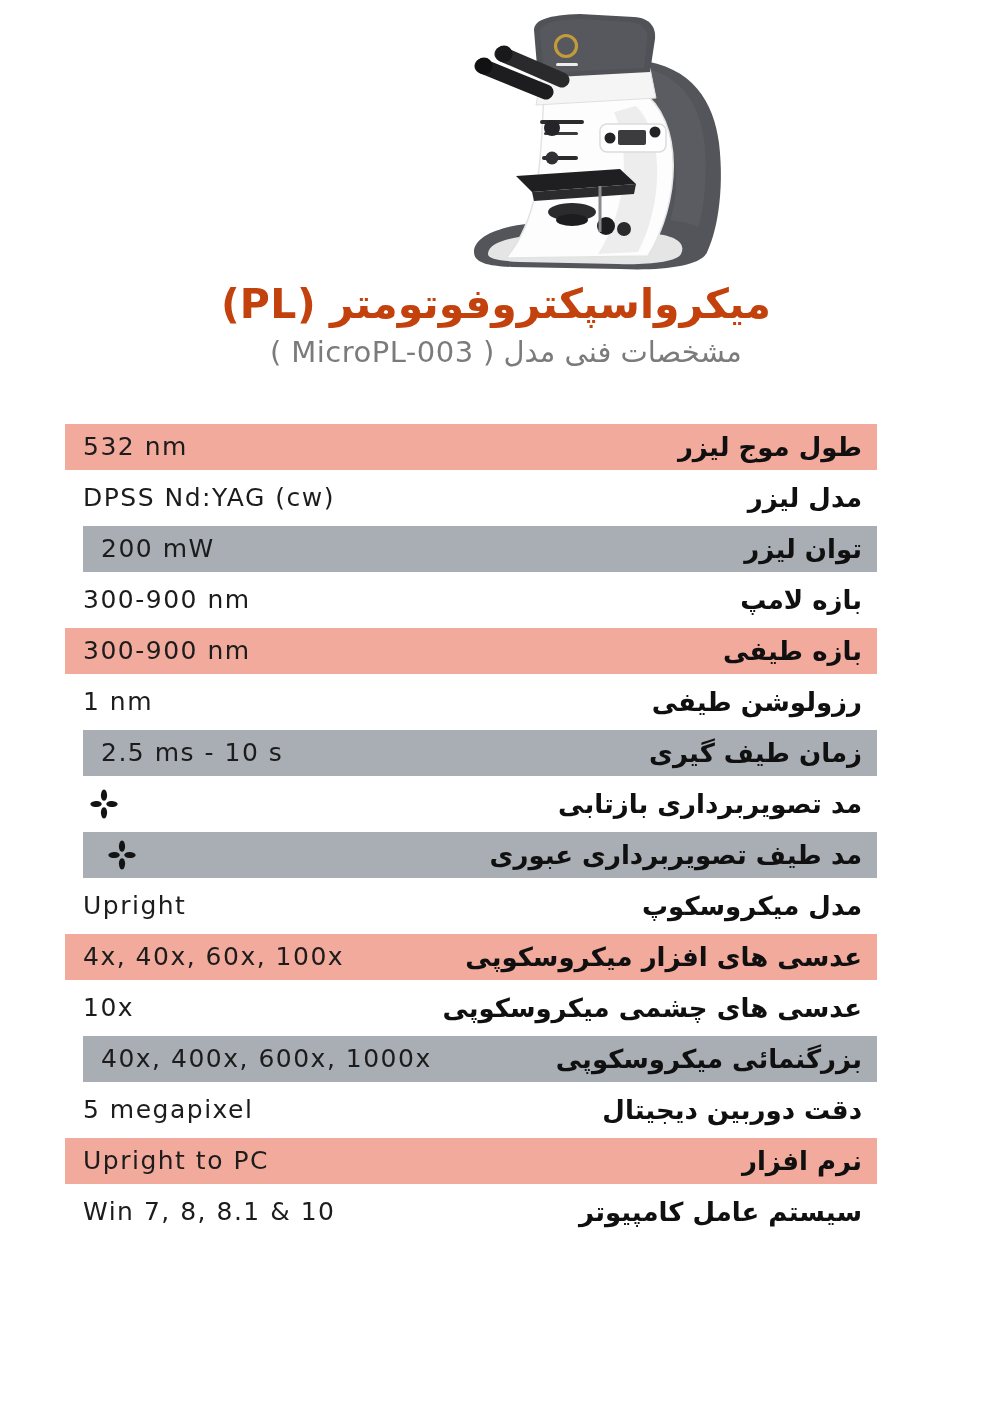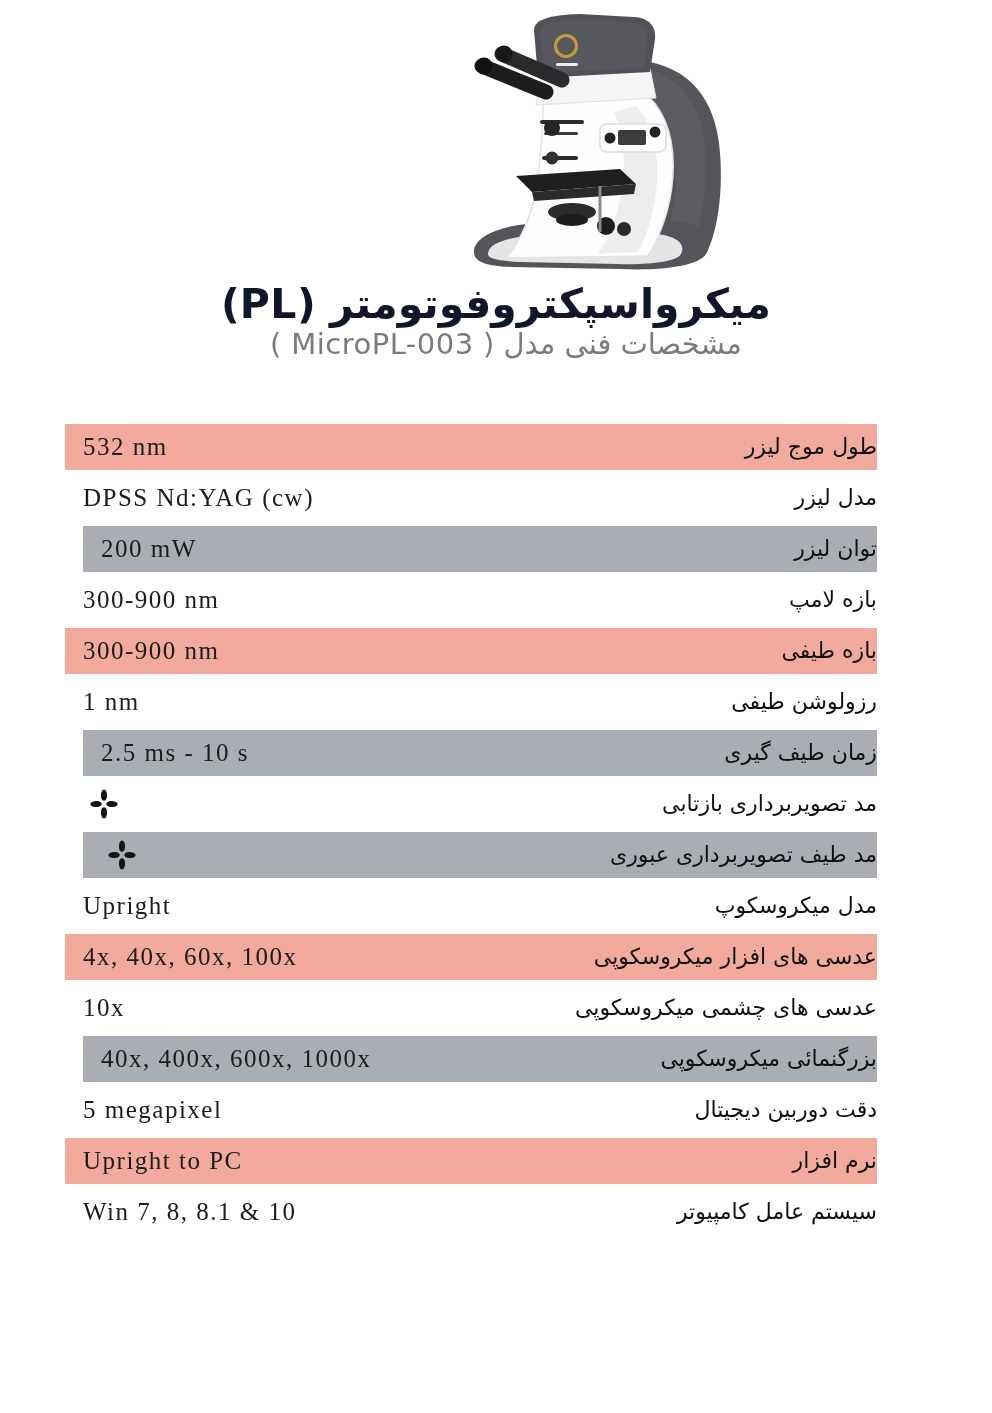--- a/index.html
+++ b/index.html
@@ -26,29 +26,30 @@
     position: absolute;
     left: 0;
     top: 282px;
     width: 992px;
     text-align: center;
   }
   .page-title {
     direction: rtl;
     font-size: 41px;
     font-weight: bold;
-    color: #0f172a;
+    color: #c2410c;
     line-height: 1.1;
     letter-spacing: 0.5px;
   }
   .page-subtitle {
     direction: rtl;
     font-size: 29px;
     font-weight: normal;
     color: #7b7b7d;
+    margin-top: 8px;
     letter-spacing: 0.5px;
     padding-left: 20px;
   }
 
   
   .spec-table {
     position: absolute;
     left: 65px;
     top: 421px;
     width: 812px;
@@ -68,27 +69,27 @@
   .row-white  { background: transparent; justify-content: space-between; }
 
   .spec-value {
     font-size: 25px;
     color: #1c1c1c;
     letter-spacing: 1.5px;
     padding-left: 18px;
     white-space: nowrap;
     display: flex;
     align-items: center;
-    font-family: Liberation Serif, serif;
   }
   .spec-label {
     direction: rtl;
-    font-size: 22px;
-    font-weight: normal;
+    font-size: 26px;
+    font-weight: bold;
     color: #101010;
+    padding-right: 15px;
     white-space: nowrap;
     letter-spacing: 0.2px;
   }
   .flower-icon-svg { display: block; margin-left: 6px; }
 </style>
 </head>
 <body>
 
 <div class="page">
 

